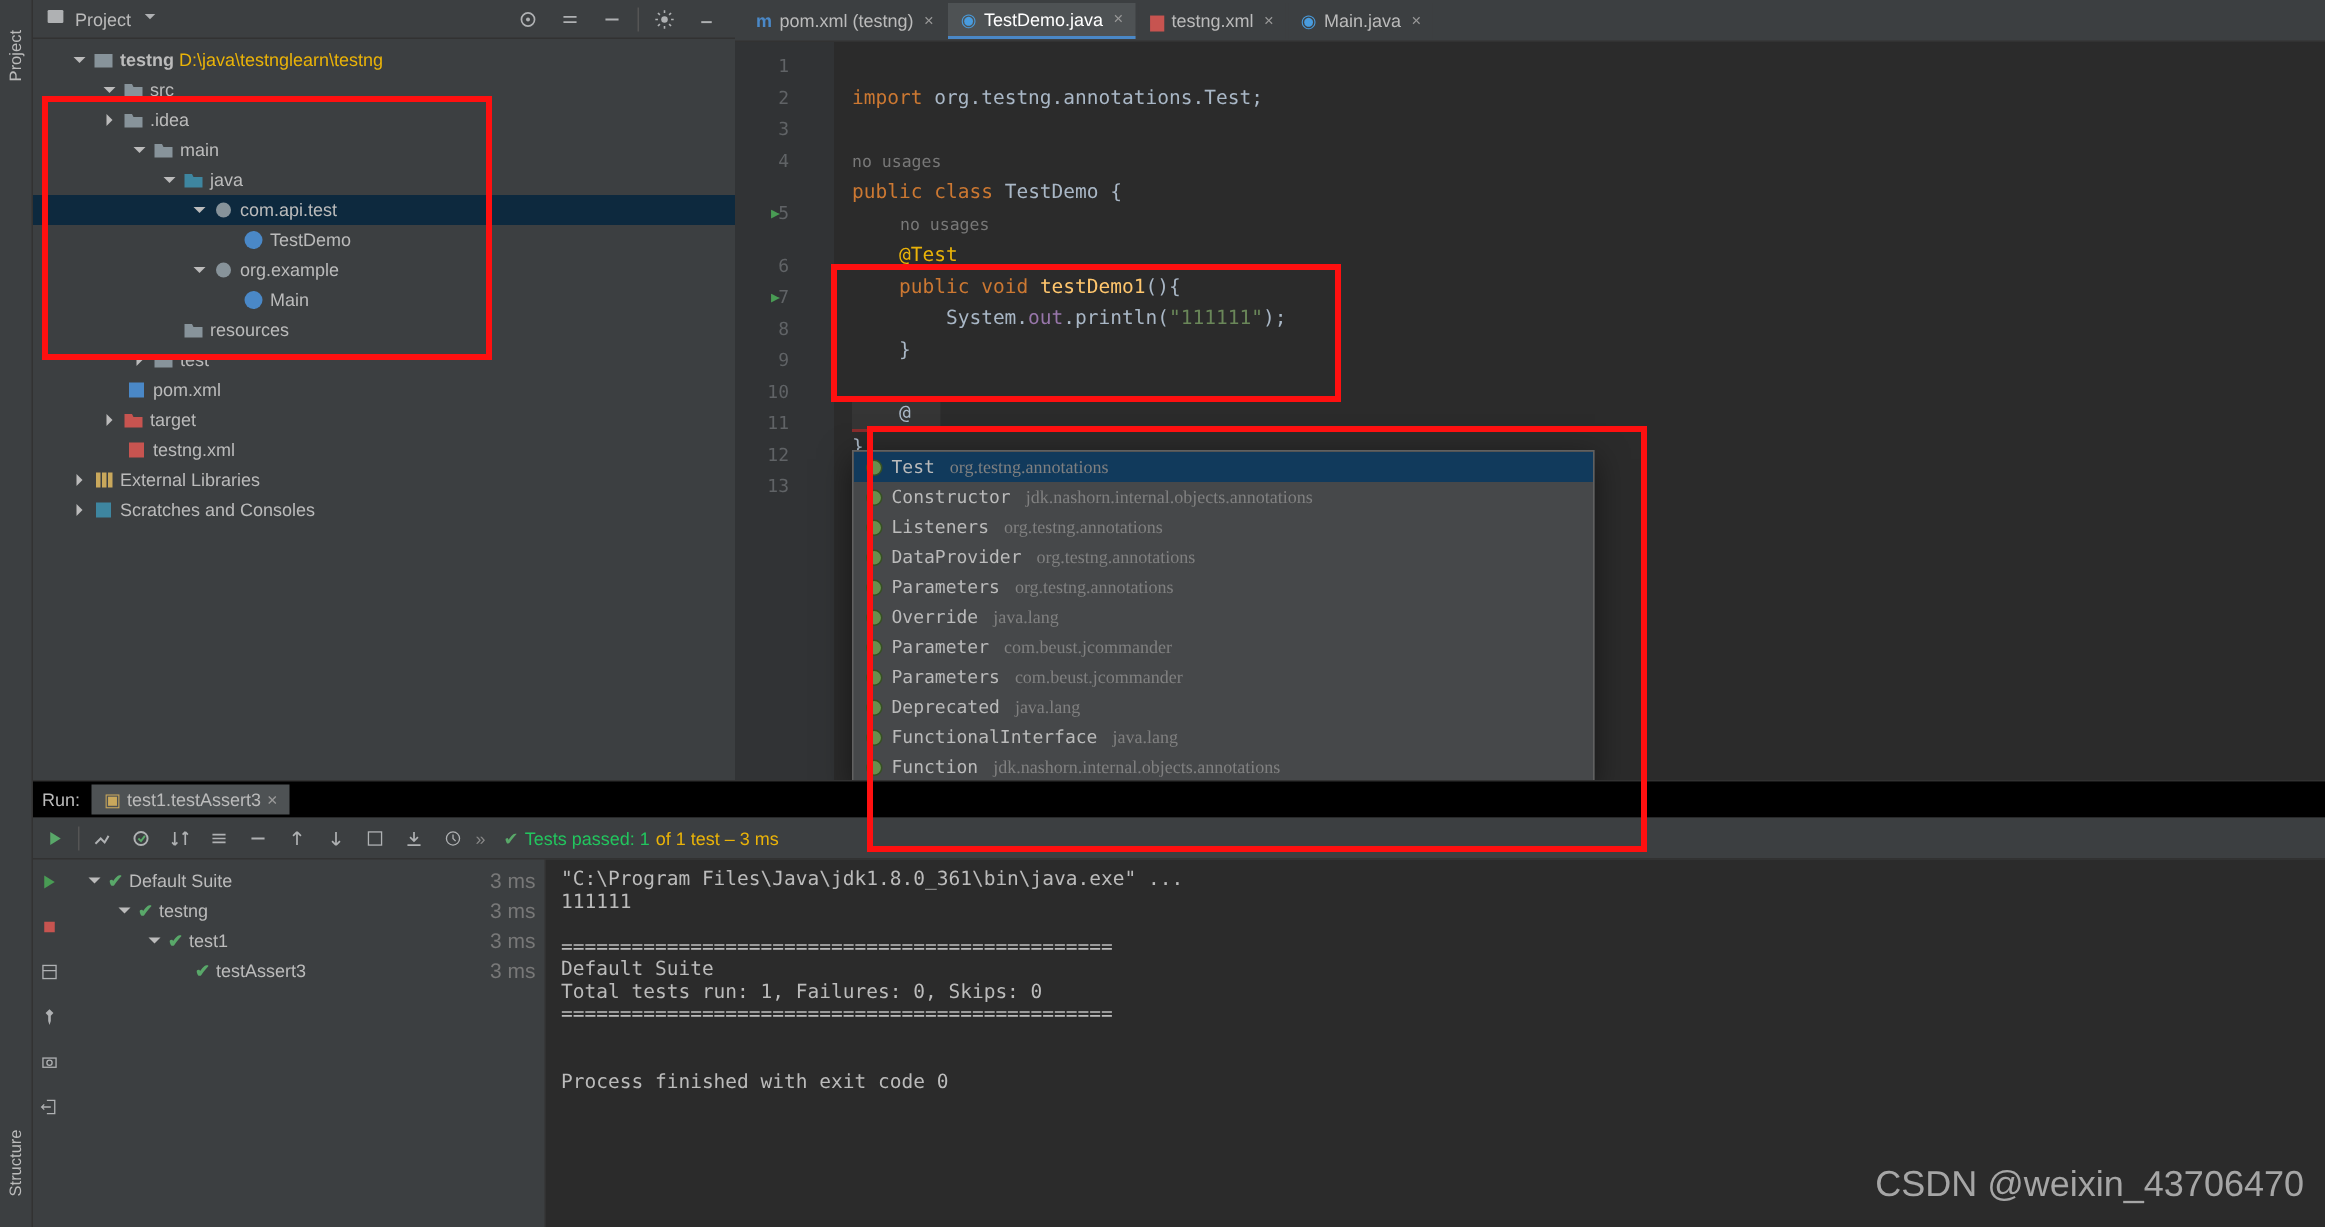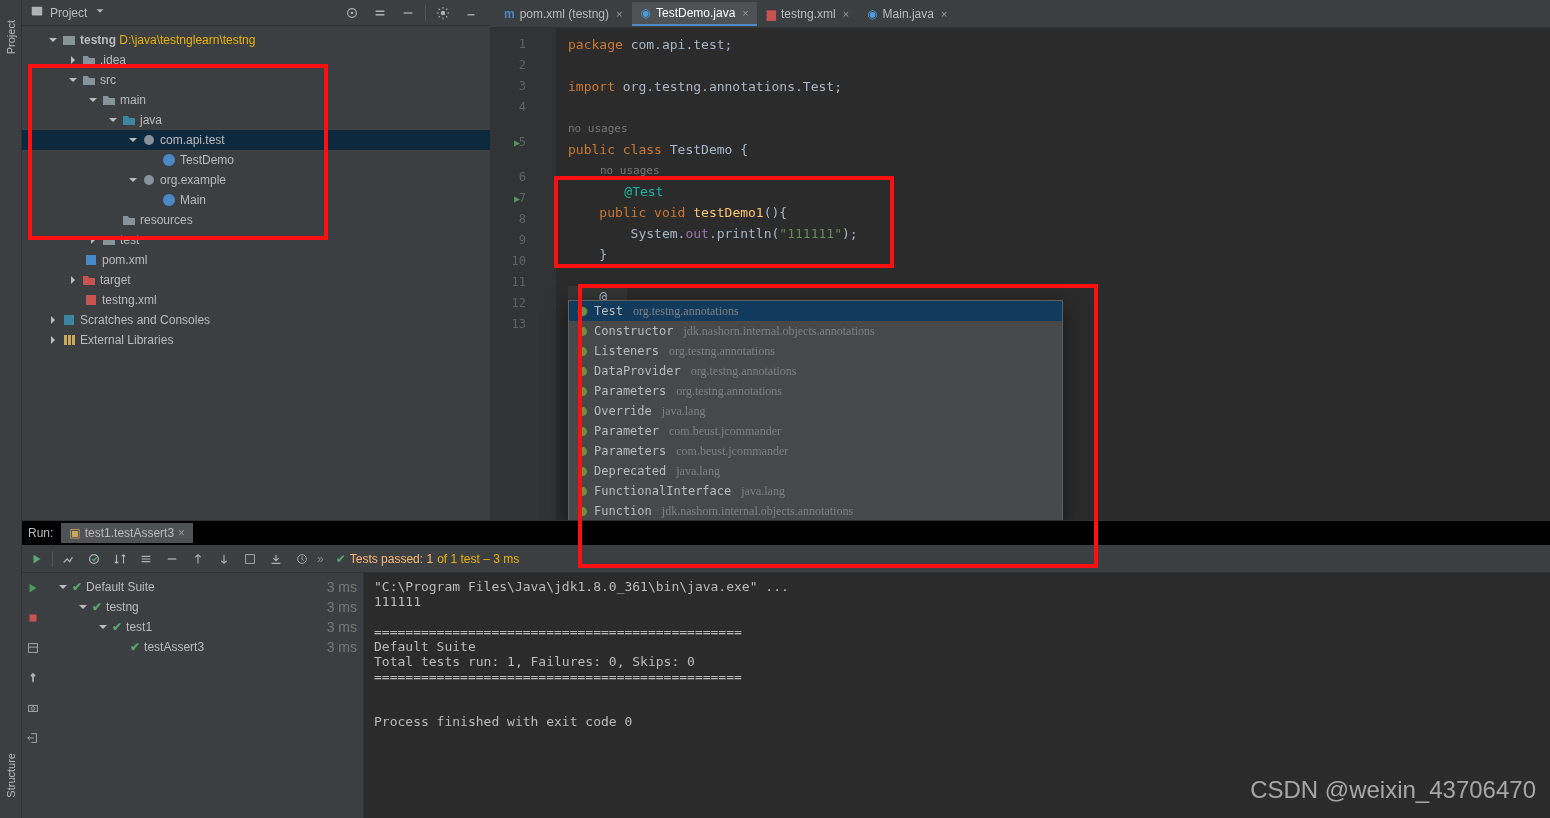--- a/index.html
+++ b/index.html
@@ -87,21 +87,21 @@
     }
     .gutter .play { position: absolute; right: 6px; color: #499c54; font-size: 10px; }
     .code {
       flex: 1; position: relative; padding: 6px 0 0 12px;
       line-height: 21px;
     }
     .kw { color: #cc7832; }
     .str { color: #6a8759; }
     .fn { color: #ffc66d; }
     .field { color: #9876aa; }
-    .ann { color: #14b8a6; margin-left: 25px; }
+    .ann { color: #eab308; }
     .pkgpath { color: #a9b7c6; }
     .nousages { color: #787878; font-size: 11px; }
     .code-line { white-space: pre; }
     .current-line { background: rgba(255,255,255,0.05); border-bottom: 2px solid #8a2c2c; display: inline-block; padding-right: 20px; }
     
     
     .completion {
       position: absolute; top: 272px; left: 12px; width: 495px; max-height: 250px;
       background: #46484a; border: 1px solid #616161; z-index: 20;
       display: flex; flex-direction: column; box-shadow: 0 6px 20px rgba(0,0,0,0.5);
@@ -210,36 +210,36 @@
             <path d="M1 3l4 4 4-4z"></path>
           </svg></span>
       <span class="folder-icon"><svg viewBox="0 0 14 14">
             <rect x="1" y="3" width="12" height="9" fill="#87939a"></rect>
           </svg></span>
       <b>testng</b>&nbsp;<span class="muted">D:\java\testnglearn\testng</span>
     </div>
     <div class="tree-row">
         <span class="pad" style="width:46px"></span>
         <span class="chevron"><svg viewBox="0 0 10 10">
+            <path d="M1 3l4 4 4-4z"></path>
+          </svg></span>
+        <span class="folder-icon"><svg viewBox="0 0 14 14">
+            <path d="M1 3h5l1 2h6v7H1z" fill="#87939a"></path>
+          </svg></span>
+        <span>src</span>
+      </div>
+    <div class="tree-row">
+        <span class="pad" style="width:46px"></span>
+        <span class="chevron"><svg viewBox="0 0 10 10">
             <path d="M3 1l4 4-4 4z"></path>
           </svg></span>
         <span class="folder-icon"><svg viewBox="0 0 14 14">
             <path d="M1 3h5l1 2h6v7H1z" fill="#87939a"></path>
           </svg></span>
         <span>.idea</span>
-      </div>
-    <div class="tree-row">
-        <span class="pad" style="width:46px"></span>
-        <span class="chevron"><svg viewBox="0 0 10 10">
-            <path d="M1 3l4 4 4-4z"></path>
-          </svg></span>
-        <span class="folder-icon"><svg viewBox="0 0 14 14">
-            <path d="M1 3h5l1 2h6v7H1z" fill="#87939a"></path>
-          </svg></span>
-        <span>src</span>
       </div>
     <div class="tree-row">
         <span class="pad" style="width:66px"></span>
         <span class="chevron"><svg viewBox="0 0 10 10">
             <path d="M1 3l4 4 4-4z"></path>
           </svg></span>
         <span class="folder-icon"><svg viewBox="0 0 14 14">
             <path d="M1 3h5l1 2h6v7H1z" fill="#87939a"></path>
           </svg></span>
         <span>main</span>
@@ -322,42 +322,42 @@
             <path d="M1 3h5l1 2h6v7H1z" fill="#c75450"></path>
           </svg></span>
         <span>target</span>
       </div>
     <div class="tree-row">
         <span class="pad" style="width:62px"></span>
         <span class="file-icon"><svg viewBox="0 0 14 14">
             <rect x="2" y="2" width="10" height="10" fill="#c75450"></rect>
           </svg></span>
         <span>testng.xml</span>
-      </div>
-    <div class="tree-row">
-        <span class="pad" style="width:26px"></span>
-        <span class="chevron"><svg viewBox="0 0 10 10">
-            <path d="M3 1l4 4-4 4z"></path>
-          </svg></span>
-        <span class="file-icon"><svg viewBox="0 0 14 14">
-            <rect x="2" y="2" width="10" height="10" fill="#3e86a0"></rect>
-          </svg></span>
-        <span>Scratches and Consoles</span>
       </div>
     <div class="tree-row">
         <span class="pad" style="width:26px"></span>
         <span class="chevron"><svg viewBox="0 0 10 10">
             <path d="M3 1l4 4-4 4z"></path>
           </svg></span>
         <span class="file-icon"><svg viewBox="0 0 14 14">
             <rect x="2" y="2" width="3" height="10" fill="#c9a85c"></rect>
             <rect x="6" y="2" width="3" height="10" fill="#c9a85c"></rect>
             <rect x="10" y="2" width="3" height="10" fill="#c9a85c"></rect>
           </svg></span>
         <span>External Libraries</span>
+      </div>
+    <div class="tree-row">
+        <span class="pad" style="width:26px"></span>
+        <span class="chevron"><svg viewBox="0 0 10 10">
+            <path d="M3 1l4 4-4 4z"></path>
+          </svg></span>
+        <span class="file-icon"><svg viewBox="0 0 14 14">
+            <rect x="2" y="2" width="10" height="10" fill="#3e86a0"></rect>
+          </svg></span>
+        <span>Scratches and Consoles</span>
       </div>
   </div>
 </div>
 
 <div class="editor-area">
   <div class="tabs">
     <div class="tab">
         <span style="color:#4a88c7;font-weight:bold;">m</span>
         <span>pom.xml (testng)</span>
         <span class="x">×</span>
@@ -390,21 +390,20 @@
       <div>6</div>
       <div style="position:relative;"><span>7</span><span class="play">▶</span></div>
       <div>8</div>
       <div>9</div>
       <div>10</div>
       <div>11</div>
       <div>12</div>
       <div>13</div>
     </div>
     <div class="code monospace">
-      <div class="code-line"><span class="kw">package </span><span class="pkgpath">com.api.test</span><span>;</span></div>
       <div class="code-line">&nbsp;</div>
       <div class="code-line"><span class="kw">import </span><span class="pkgpath">org.testng.annotations.Test</span><span>;</span></div>
       <div class="code-line">&nbsp;</div>
       <div class="nousages">no usages</div>
       <div class="code-line"><span class="kw">public </span><span class="kw">class </span><span>TestDemo </span><span>{</span></div>
       <div class="nousages" style="padding-left:32px;">no usages</div>
       <div class="code-line">    <span class="ann">@Test</span></div>
       <div class="code-line">    <span class="kw">public </span><span class="kw">void </span><span class="fn">testDemo1</span><span>(){</span></div>
       <div class="code-line"><span>        System.</span><span class="field">out</span><span>.println(</span><span class="str">"111111"</span><span>);</span></div>
       <div class="code-line">    }</div>
@@ -539,21 +538,21 @@
         </svg>
       </span>
     <span class="icon-btn">
         <svg viewBox="0 0 16 16">
           <circle cx="8" cy="8" r="5" fill="none" stroke="#afb1b3"></circle>
           <path d="M8 5v3l2 2" stroke="#afb1b3" fill="none"></path>
         </svg>
       </span>
     <span style="color:#888;">»</span>
     <span style="margin-left:8px;color:#59a869;">✔</span>
-    <span style="color:#fdba74;">Tests passed: 1</span>
+    <span style="color:#22c55e;">Tests passed: 1</span>
     <span class="muted"> of 1 test – 3 ms</span>
   </div>
   <div class="run-body">
     <div class="run-left">
       <span class="icon-btn">
           <svg viewBox="0 0 16 16">
             <path d="M4 3l8 5-8 5z" fill="#499c54"></path>
           </svg>
         </span>
       <span class="icon-btn">

